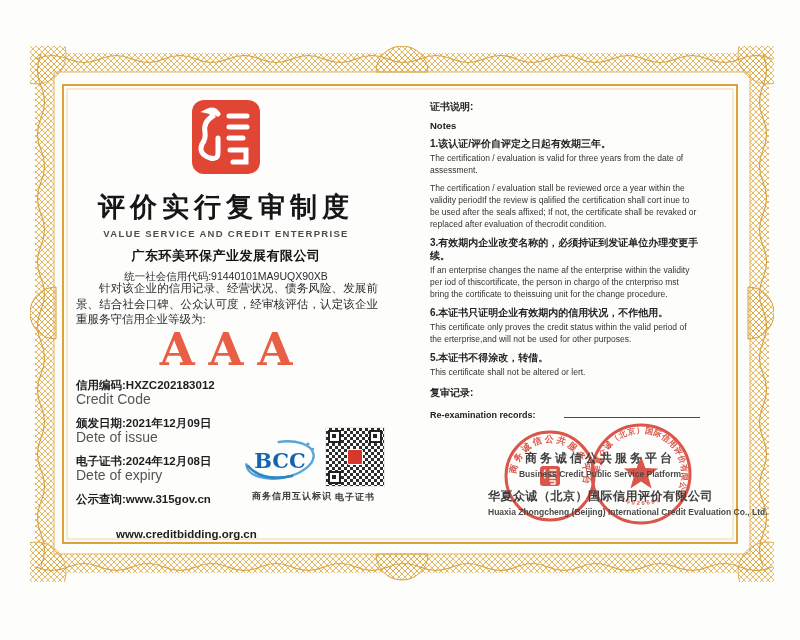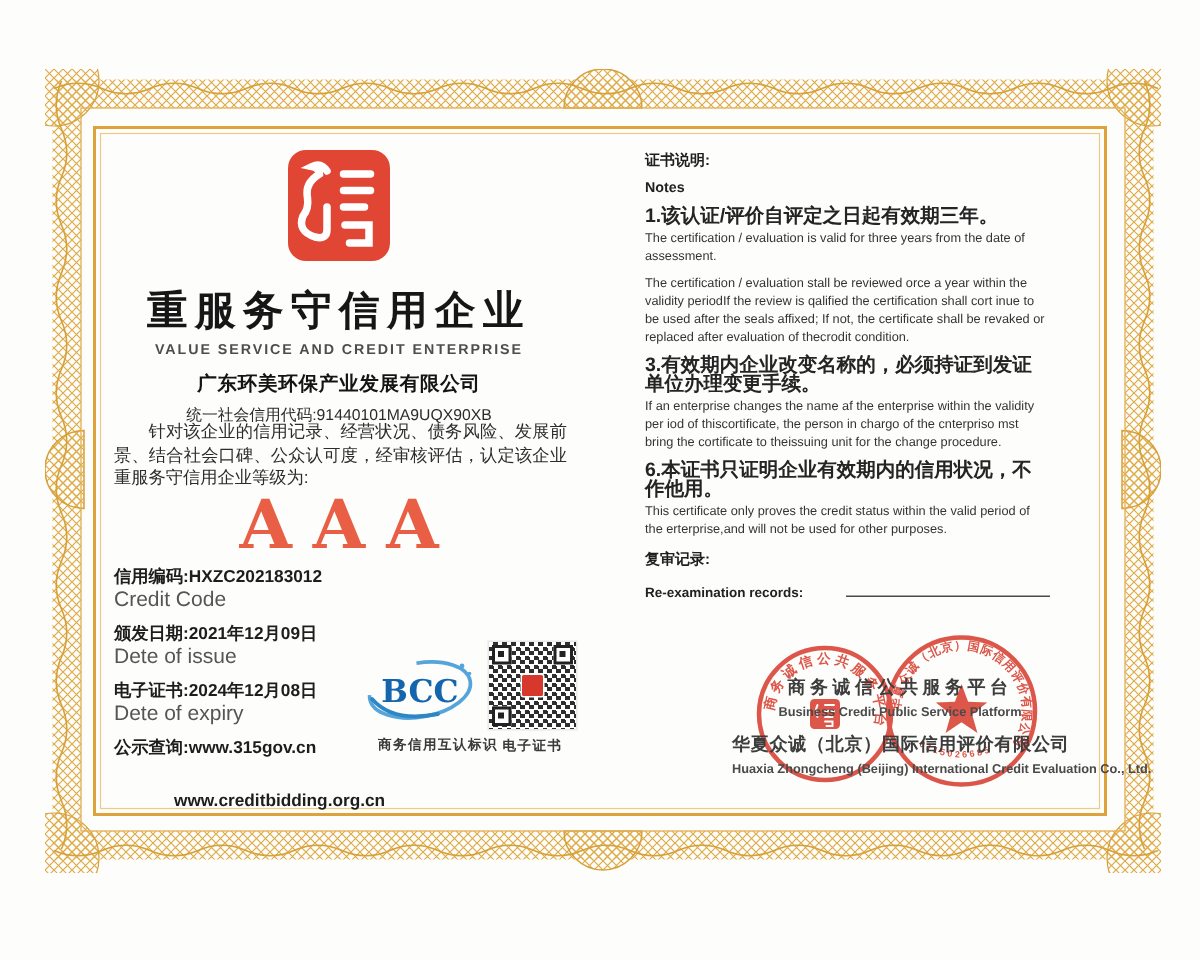--- a/index.html
+++ b/index.html
@@ -45,21 +45,21 @@
     background-size:6px 6px;outline:1px solid #e8e8e8;}
   .finder{position:absolute;width:13px;height:13px;border:2.5px solid #222;background:#fff;box-sizing:border-box;}
   .finder::after{content:"";position:absolute;left:2px;top:2px;width:4px;height:4px;background:#222;}
   .qr-center{position:absolute;left:21px;top:21px;width:16px;height:16px;background:#d6392b;border-radius:2px;border:1.5px solid #fff;box-sizing:border-box;}
   .qr-caption{position:absolute;left:322px;top:491px;width:66px;text-align:center;
     font-size:9px;font-weight:700;color:#3a3a3a;letter-spacing:1px;}
   
   .notes{position:absolute;left:430px;top:100px;width:270px;z-index:1;}
   .notes .h-cn{font-size:10px;font-weight:700;color:#1f1f1f;margin-bottom:6px;}
   .notes .h-en{font-size:9.5px;font-weight:700;color:#222;margin-bottom:6px;}
-  .note-cn{font-size:13px;line-height:13px;font-weight:600;color:#242424;margin-bottom:2px;}
+  .note-cn{font-size:10px;line-height:13px;font-weight:600;color:#242424;margin-bottom:2px;}
   .note-en{font-size:8.5px;line-height:12px;color:#333;margin-bottom:6px;}
   .reexam-cn{font-size:10px;font-weight:700;color:#1f1f1f;margin-top:8px;margin-bottom:7px;}
   .reexam-line{display:flex;align-items:baseline;gap:28px;}
   .reexam-en{font-size:9px;font-weight:700;color:#222;white-space:nowrap;}
   .uline{flex:1;border-bottom:1px solid #4a4a4a;height:10px;}
   
   #seals-svg{position:absolute;left:495px;top:418px;width:212px;height:112px;z-index:2;}
   .seal-overlay{position:absolute;left:488px;top:450px;width:224px;text-align:center;z-index:3;}
   .ov-platform-cn{font-size:12px;font-weight:700;color:#3d3d3d;letter-spacing:3px;white-space:nowrap;}
   .ov-platform-en{font-size:8.5px;font-weight:700;color:#4a4a4a;margin-top:2px;white-space:nowrap;}
@@ -102,21 +102,21 @@
   <div class="logo-wrap">
     <svg viewBox="0 0 76 86" width="76" height="86">
       <rect x="4" y="6" width="68" height="74" rx="12" fill="#e14634"></rect>
 
       <path d="M30 20 q-4 -6 -10 -3 q5 1 5 5 q-10 6 -8 16 q1 7 -3 12 q-4 10 8 14 q8 2 8 -5 L30 44" fill="none" stroke="#ffffff" stroke-width="5" stroke-linecap="round"></path>
 
       <path d="M41 22 h18 M41 33 h18 M41 44 h14" fill="none" stroke="#ffffff" stroke-width="5" stroke-linecap="round"></path>
       <path d="M42 56 h16 v12 h-13" fill="none" stroke="#ffffff" stroke-width="5" stroke-linecap="round"></path>
     </svg>
   </div>
-  <div class="title-cn">重服务守信用企业</div>
+  <div class="title-cn">评价实行复审制度</div>
   <div class="title-en">VALUE SERVICE AND CREDIT ENTERPRISE</div>
   <div class="company">广东环美环保产业发展有限公司</div>
   <div class="uscc">统一社会信用代码:91440101MA9UQX90XB</div>
 </div>
 
 <div class="statement">针对该企业的信用记录、经营状况、债务风险、发展前景、结合社会口碑、公众认可度，经审核评估，认定该企业重服务守信用企业等级为:</div>
 
 <div class="rating">AAA</div>
 
 <div class="meta">
@@ -168,20 +168,24 @@
   <div>
     <div class="note-en">The certification / evaluation stall be reviewed orce a year within the validity periodIf the review is qalified the certification shall cort inue to be used after the seals affixed; If not, the certificate shall be revaked or replaced after evaluation of thecrodit condition.</div>
   </div>
   <div>
     <div class="note-cn">3.有效期内企业改变名称的，必须持证到发证单位办理变更手续。</div>
     <div class="note-en">If an enterprise changes the name af the enterprise within the validity per iod of thiscortificate, the person in chargo of the cnterpriso mst bring the cortificate to theissuing unit for the change procedure.</div>
   </div>
   <div>
     <div class="note-cn">6.本证书只证明企业有效期内的信用状况，不作他用。</div>
     <div class="note-en">This certificate only proves the credit status within the valid period of the erterprise,and will not be used for other purposes.</div>
+  </div>
+  <div>
+    <div class="note-cn">5.本证书不得涂改，转借。</div>
+    <div class="note-en">This certificate shall not be altered or lert.</div>
   </div>
 
   <div class="reexam-cn">复审记录:</div>
   <div class="reexam-line">
     <span class="reexam-en">Re-examination records:</span>
     <span class="uline"></span>
   </div>
 </div>
 
 <svg id="seals-svg" viewBox="0 0 212 112">

